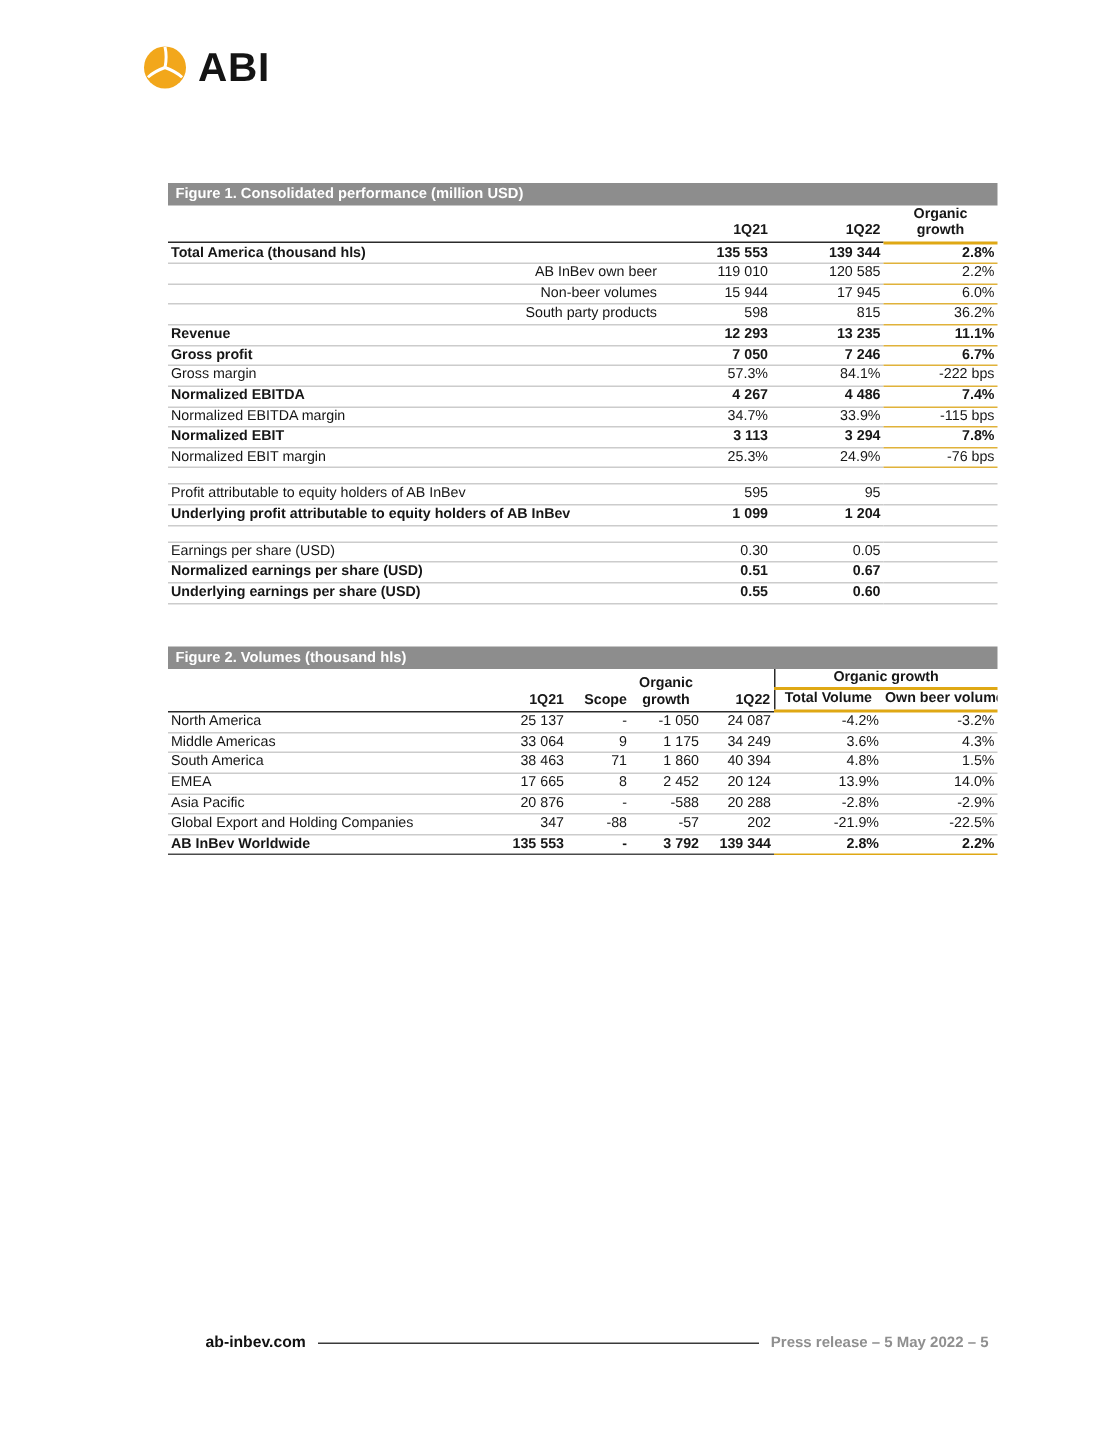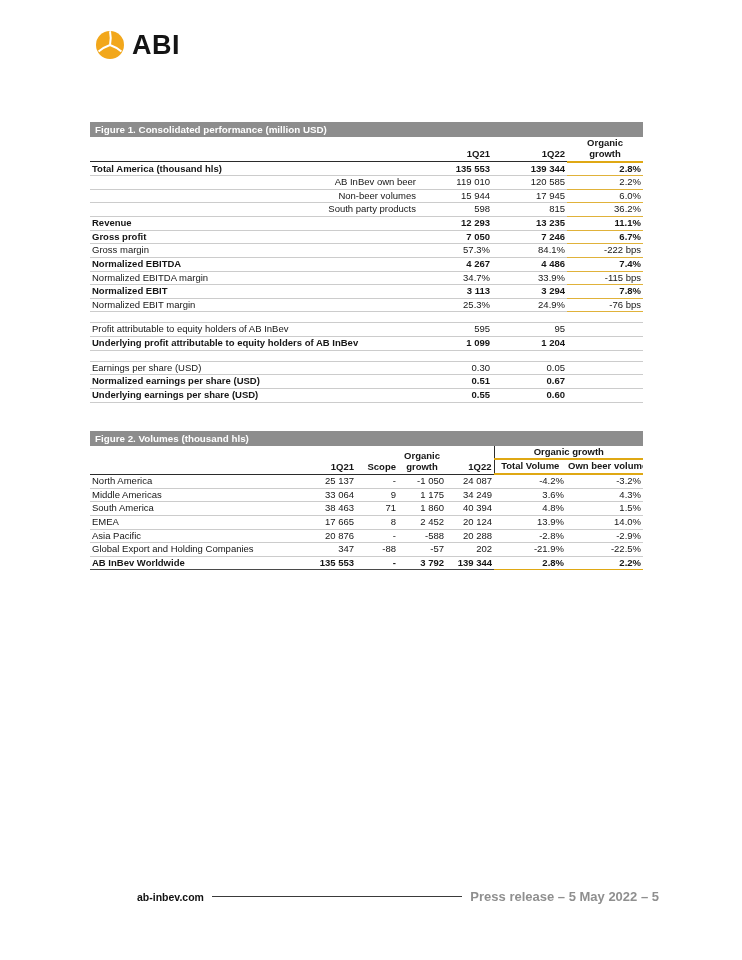--- a/index.html
+++ b/index.html
@@ -4,21 +4,21 @@
 <style>
   html,body{margin:0;padding:0;background:#fff;}
   .page{position:relative;width:742px;height:960px;background:#fff;overflow:hidden;
         font-family:"Liberation Sans",sans-serif;color:#161616;padding-left:11px;}
 
   
   .logo-row{position:absolute;left:95px;top:30px;display:flex;align-items:center;gap:7px;}
   .logo-text{font-size:27px;font-weight:bold;letter-spacing:0.5px;color:#141414;line-height:1;}
 
   
-  .content{position:absolute;left:90px;top:122px;width:553px;}
+  .content{position:absolute;left:112px;top:122px;width:553px;}
   .fig-bar{background:#8d8d8d;color:#ffffff;font-weight:bold;font-size:9.8px;
            padding:2px 5px 2px 5px;line-height:1.15;}
   table{width:100%;border-collapse:collapse;table-layout:fixed;font-size:9.5px;color:#161616;}
   td{padding:1px 2px;vertical-align:bottom;line-height:1.12;border-bottom:1px solid #cccccc;
      overflow:hidden;white-space:nowrap;}
   .num{text-align:right;}
   .ctr{text-align:center;}
   .b{font-weight:bold;}
   .sub{text-align:right;padding-right:6px;}
   .pre{white-space:pre-line;text-align:center;}
@@ -28,21 +28,21 @@
   .vl{border-left:1px solid #2b2b2b;}
   tr.spacer td{height:8px;border-bottom:1px solid #cccccc;}
   .fig2{margin-top:28px;}
   tr.t2last td{border-bottom:1px solid #4a4a4a;}
   tr.t2last td.gfin{border-bottom:1px solid #dfa814;}
 
   
   .footer{position:absolute;left:95px;right:94px;top:889px;display:flex;align-items:center;gap:8px;margin-left:42px;}
   .footer-left{font-size:10.5px;font-weight:bold;color:#111;}
   .footer-line{flex:1;border-top:1px solid #3a3a3a;height:0;}
-  .footer-right{font-size:13px;font-weight:bold;color:#8f8f8f;}
+  .footer-right{font-size:10px;font-weight:bold;color:#8f8f8f;}
 </style>
 </head>
 <body>
 
 <div class="page">
 
   <div class="logo-row">
     <svg width="30" height="30" viewBox="0 0 30 30">
       <circle cx="15" cy="15" r="14" fill="#F2A71B"></circle>
       <path d="M15 15 Q16.5 8 15 1.2" stroke="#ffffff" stroke-width="2" fill="none"></path>

